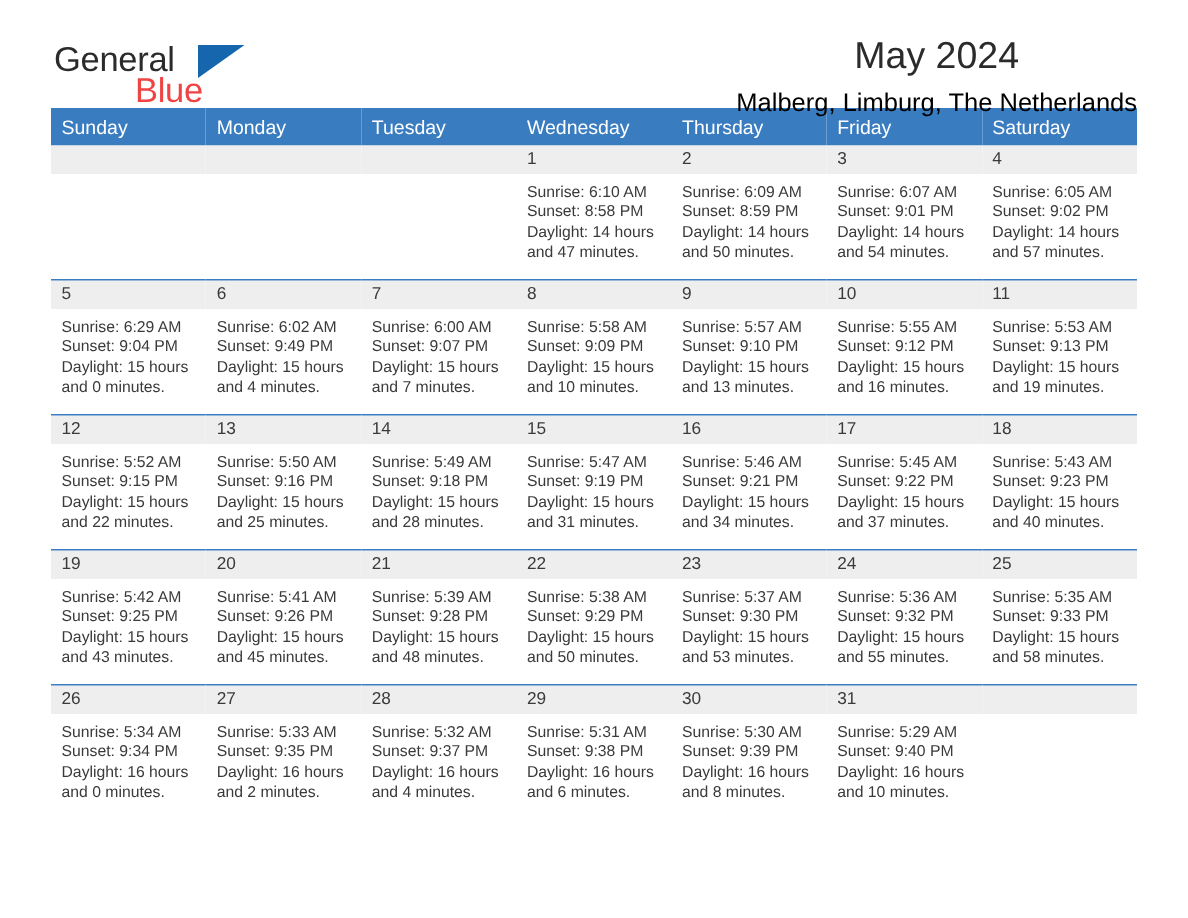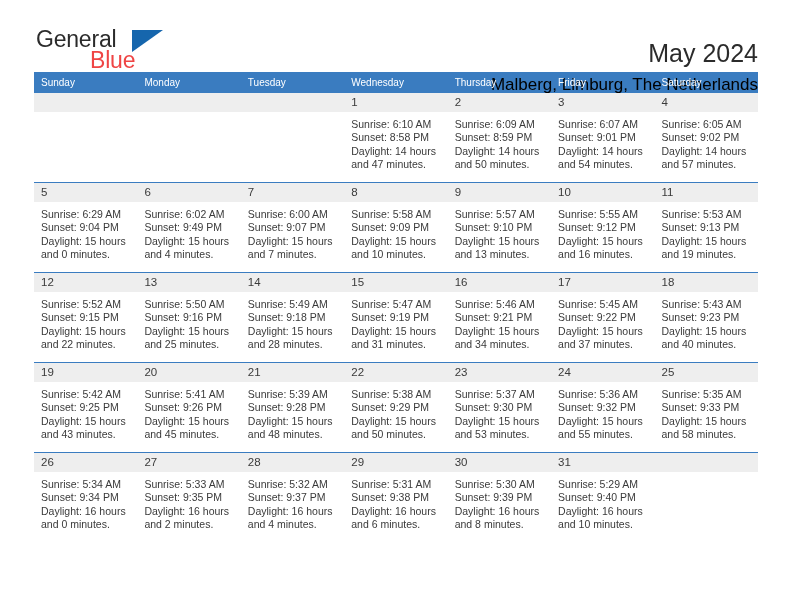--- a/index.html
+++ b/index.html
@@ -55,23 +55,22 @@
   .brand-flag {
     position: absolute;
     left: 98px;
     top: 8px;
     width: 0;
     height: 0;
     border-left: 31px solid #1666ad;
     border-bottom: 22px solid transparent;
   }
   .title-block {
-    text-align: right;
+    text-align: center;
     padding-top: 2px;
-    margin-top: 16px;
   }
   .cal-title {
     font-size: 25px;
     color: #2b2b2b;
     line-height: 1.05;
     font-weight: normal;
     margin: 0;
   }
   .cal-subtitle {
     font-size: 17px;
@@ -82,21 +81,21 @@
 
   
   .calendar {
     width: 724px;
     border-collapse: collapse;
     table-layout: fixed;
   }
   .calendar th {
     background: #3a7cc0;
     color: #ffffff;
-    font-size: 10px;
+    font-size: 13px;
     font-weight: normal;
     text-align: left;
     padding: 5px 0 5px 7px;
     height: 11px;
     border: none;
     margin-left: 32px;
   }
   .week-row > td {
     vertical-align: top;
     padding: 0;

